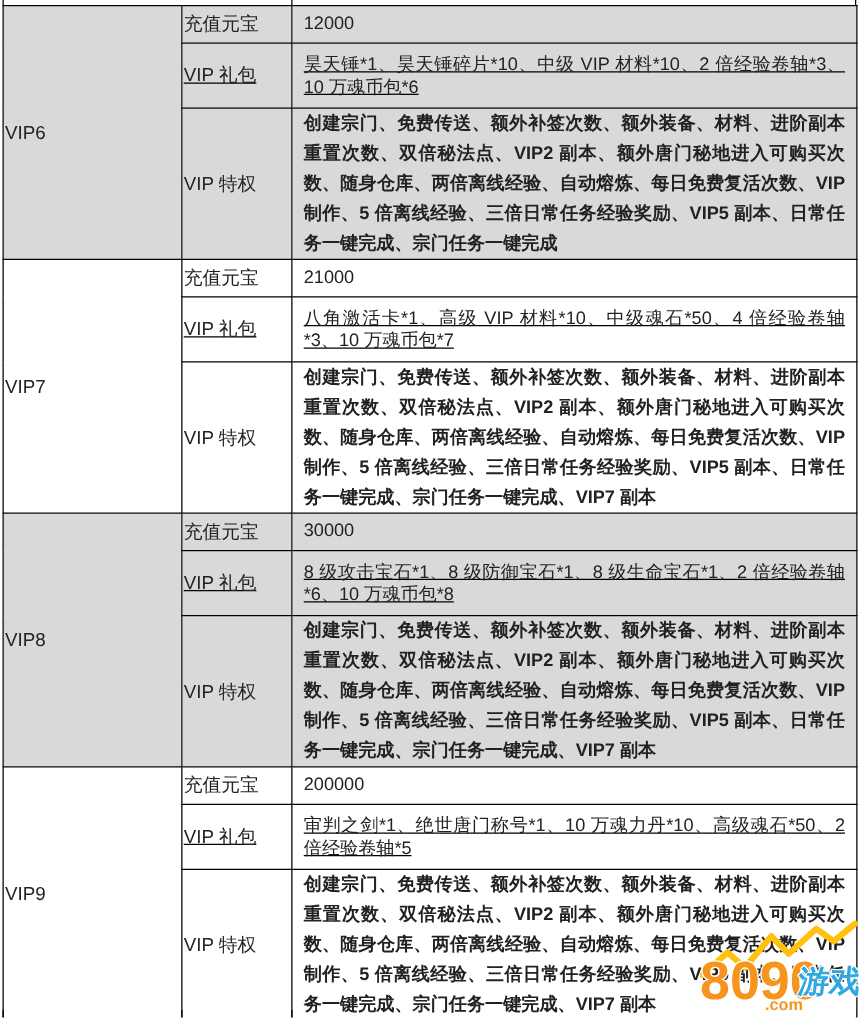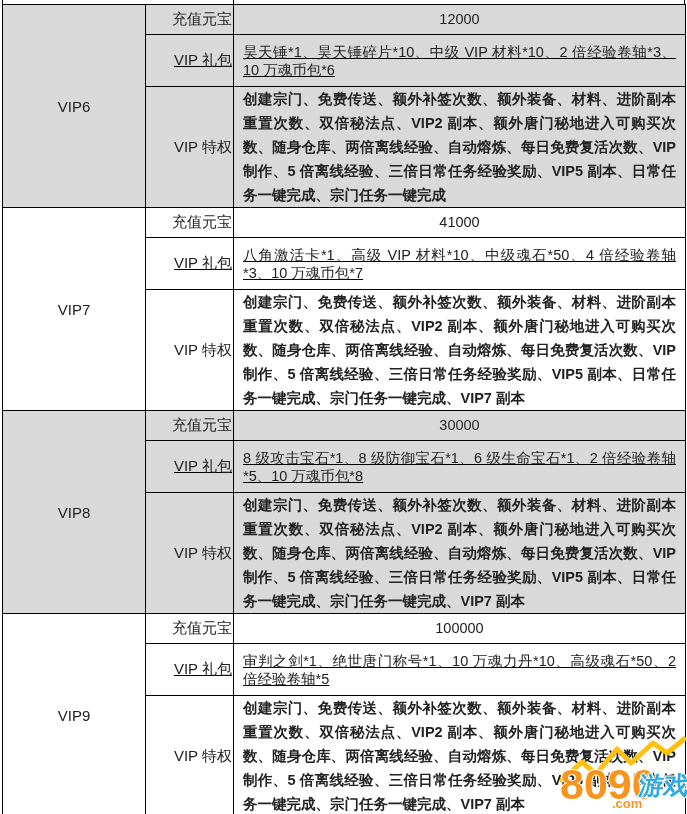--- a/index.html
+++ b/index.html
@@ -24,36 +24,36 @@
   table.vip-table td{
     border:1px solid #000000;
     color:#222222;
     background:#ffffff;
     overflow:hidden;
   }
   tr.row-recharge{height:29px;}
   tr.row-gift{height:52px;text-decoration:underline;}
   tr.row-priv{height:120px;}
   td.level-cell{
-    text-align:center;
+    text-align:left;
     vertical-align:middle;
     font-size:15px;
   }
   td.label-cell{
-    text-align:right;
+    text-align:left;
     vertical-align:middle;
     font-size:15px;
   }
   td.value-cell{
     padding:0 9px;
     font-size:14.5px;
     vertical-align:middle;
   }
   td.value-num{
-    text-align:center;
+    text-align:left;
     line-height:29px;
   }
   td.value-gift{
     line-height:18px;
     text-align:justify;
     text-justify:inter-ideograph;
   }
   td.value-priv{
     line-height:24px;
     text-align:justify;
@@ -111,49 +111,49 @@
         <td class="value-cell value-gift">昊天锤*1、昊天锤碎片*10、中级 VIP 材料*10、2 倍经验卷轴*3、10 万魂币包*6</td>
       </tr>
       <tr class="row-priv shaded">
         <td class="label-cell">VIP 特权</td>
         <td class="value-cell value-priv">创建宗门、免费传送、额外补签次数、额外装备、材料、进阶副本重置次数、双倍秘法点、VIP2 副本、额外唐门秘地进入可购买次数、随身仓库、两倍离线经验、自动熔炼、每日免费复活次数、VIP 制作、5 倍离线经验、三倍日常任务经验奖励、VIP5 副本、日常任务一键完成、宗门任务一键完成</td>
       </tr>
 
       <tr class="row-recharge">
         <td class="level-cell" rowspan="3">VIP7</td>
         <td class="label-cell">充值元宝</td>
-        <td class="value-cell value-num">41000</td>
+        <td class="value-cell value-num">21000</td>
       </tr>
       <tr class="row-gift">
         <td class="label-cell">VIP 礼包</td>
         <td class="value-cell value-gift">八角激活卡*1、高级 VIP 材料*10、中级魂石*50、4 倍经验卷轴*3、10 万魂币包*7</td>
       </tr>
       <tr class="row-priv">
         <td class="label-cell">VIP 特权</td>
         <td class="value-cell value-priv">创建宗门、免费传送、额外补签次数、额外装备、材料、进阶副本重置次数、双倍秘法点、VIP2 副本、额外唐门秘地进入可购买次数、随身仓库、两倍离线经验、自动熔炼、每日免费复活次数、VIP 制作、5 倍离线经验、三倍日常任务经验奖励、VIP5 副本、日常任务一键完成、宗门任务一键完成、VIP7 副本</td>
       </tr>
 
       <tr class="row-recharge shaded">
         <td class="level-cell" rowspan="3">VIP8</td>
         <td class="label-cell">充值元宝</td>
         <td class="value-cell value-num">30000</td>
       </tr>
       <tr class="row-gift shaded">
         <td class="label-cell">VIP 礼包</td>
-        <td class="value-cell value-gift">8 级攻击宝石*1、8 级防御宝石*1、6 级生命宝石*1、2 倍经验卷轴*5、10 万魂币包*8</td>
+        <td class="value-cell value-gift">8 级攻击宝石*1、8 级防御宝石*1、8 级生命宝石*1、2 倍经验卷轴*6、10 万魂币包*8</td>
       </tr>
       <tr class="row-priv shaded">
         <td class="label-cell">VIP 特权</td>
         <td class="value-cell value-priv">创建宗门、免费传送、额外补签次数、额外装备、材料、进阶副本重置次数、双倍秘法点、VIP2 副本、额外唐门秘地进入可购买次数、随身仓库、两倍离线经验、自动熔炼、每日免费复活次数、VIP 制作、5 倍离线经验、三倍日常任务经验奖励、VIP5 副本、日常任务一键完成、宗门任务一键完成、VIP7 副本</td>
       </tr>
 
       <tr class="row-recharge">
         <td class="level-cell" rowspan="3">VIP9</td>
         <td class="label-cell">充值元宝</td>
-        <td class="value-cell value-num">100000</td>
+        <td class="value-cell value-num">200000</td>
       </tr>
       <tr class="row-gift">
         <td class="label-cell">VIP 礼包</td>
         <td class="value-cell value-gift">审判之剑*1、绝世唐门称号*1、10 万魂力丹*10、高级魂石*50、2 倍经验卷轴*5</td>
       </tr>
       <tr class="row-priv">
         <td class="label-cell">VIP 特权</td>
         <td class="value-cell value-priv">创建宗门、免费传送、额外补签次数、额外装备、材料、进阶副本重置次数、双倍秘法点、VIP2 副本、额外唐门秘地进入可购买次数、随身仓库、两倍离线经验、自动熔炼、每日免费复活次数、VIP 制作、5 倍离线经验、三倍日常任务经验奖励、VIP5 副本、日常任务一键完成、宗门任务一键完成、VIP7 副本</td>
       </tr>
     </tbody>

